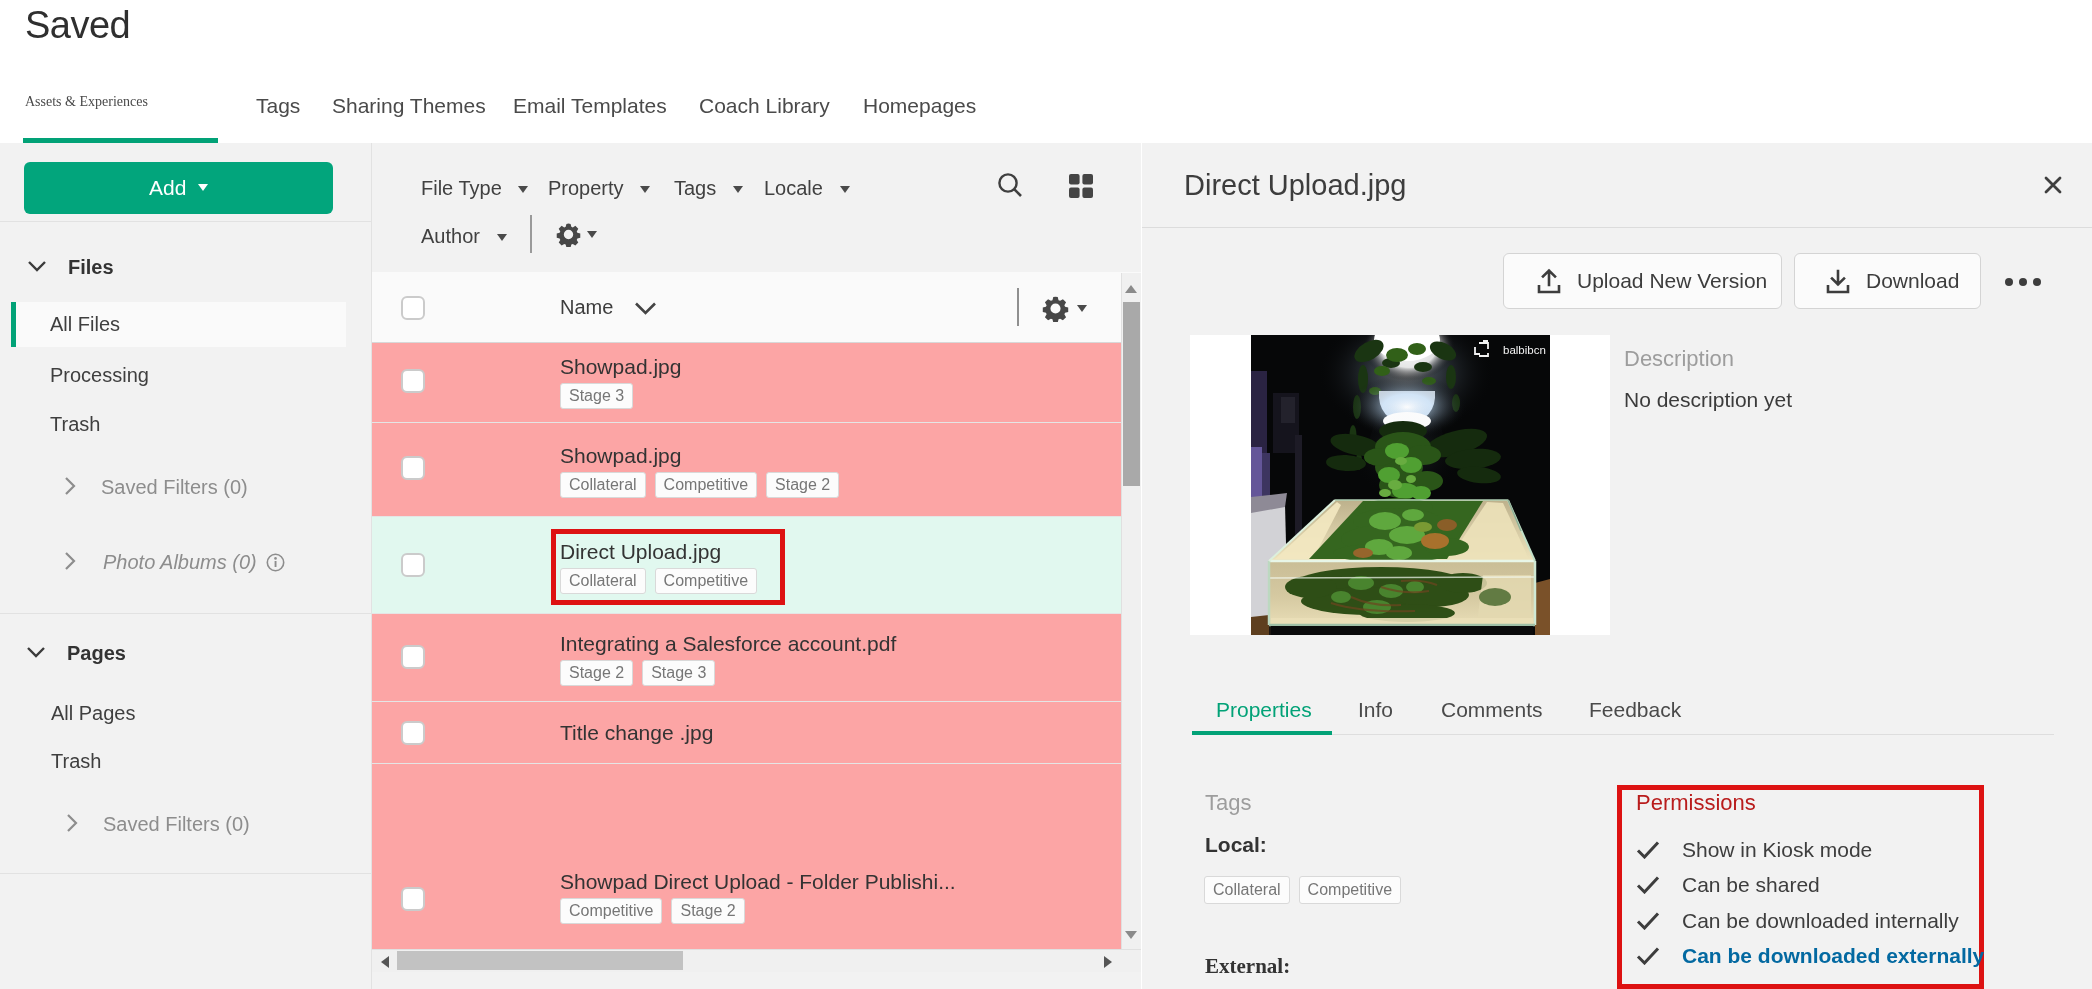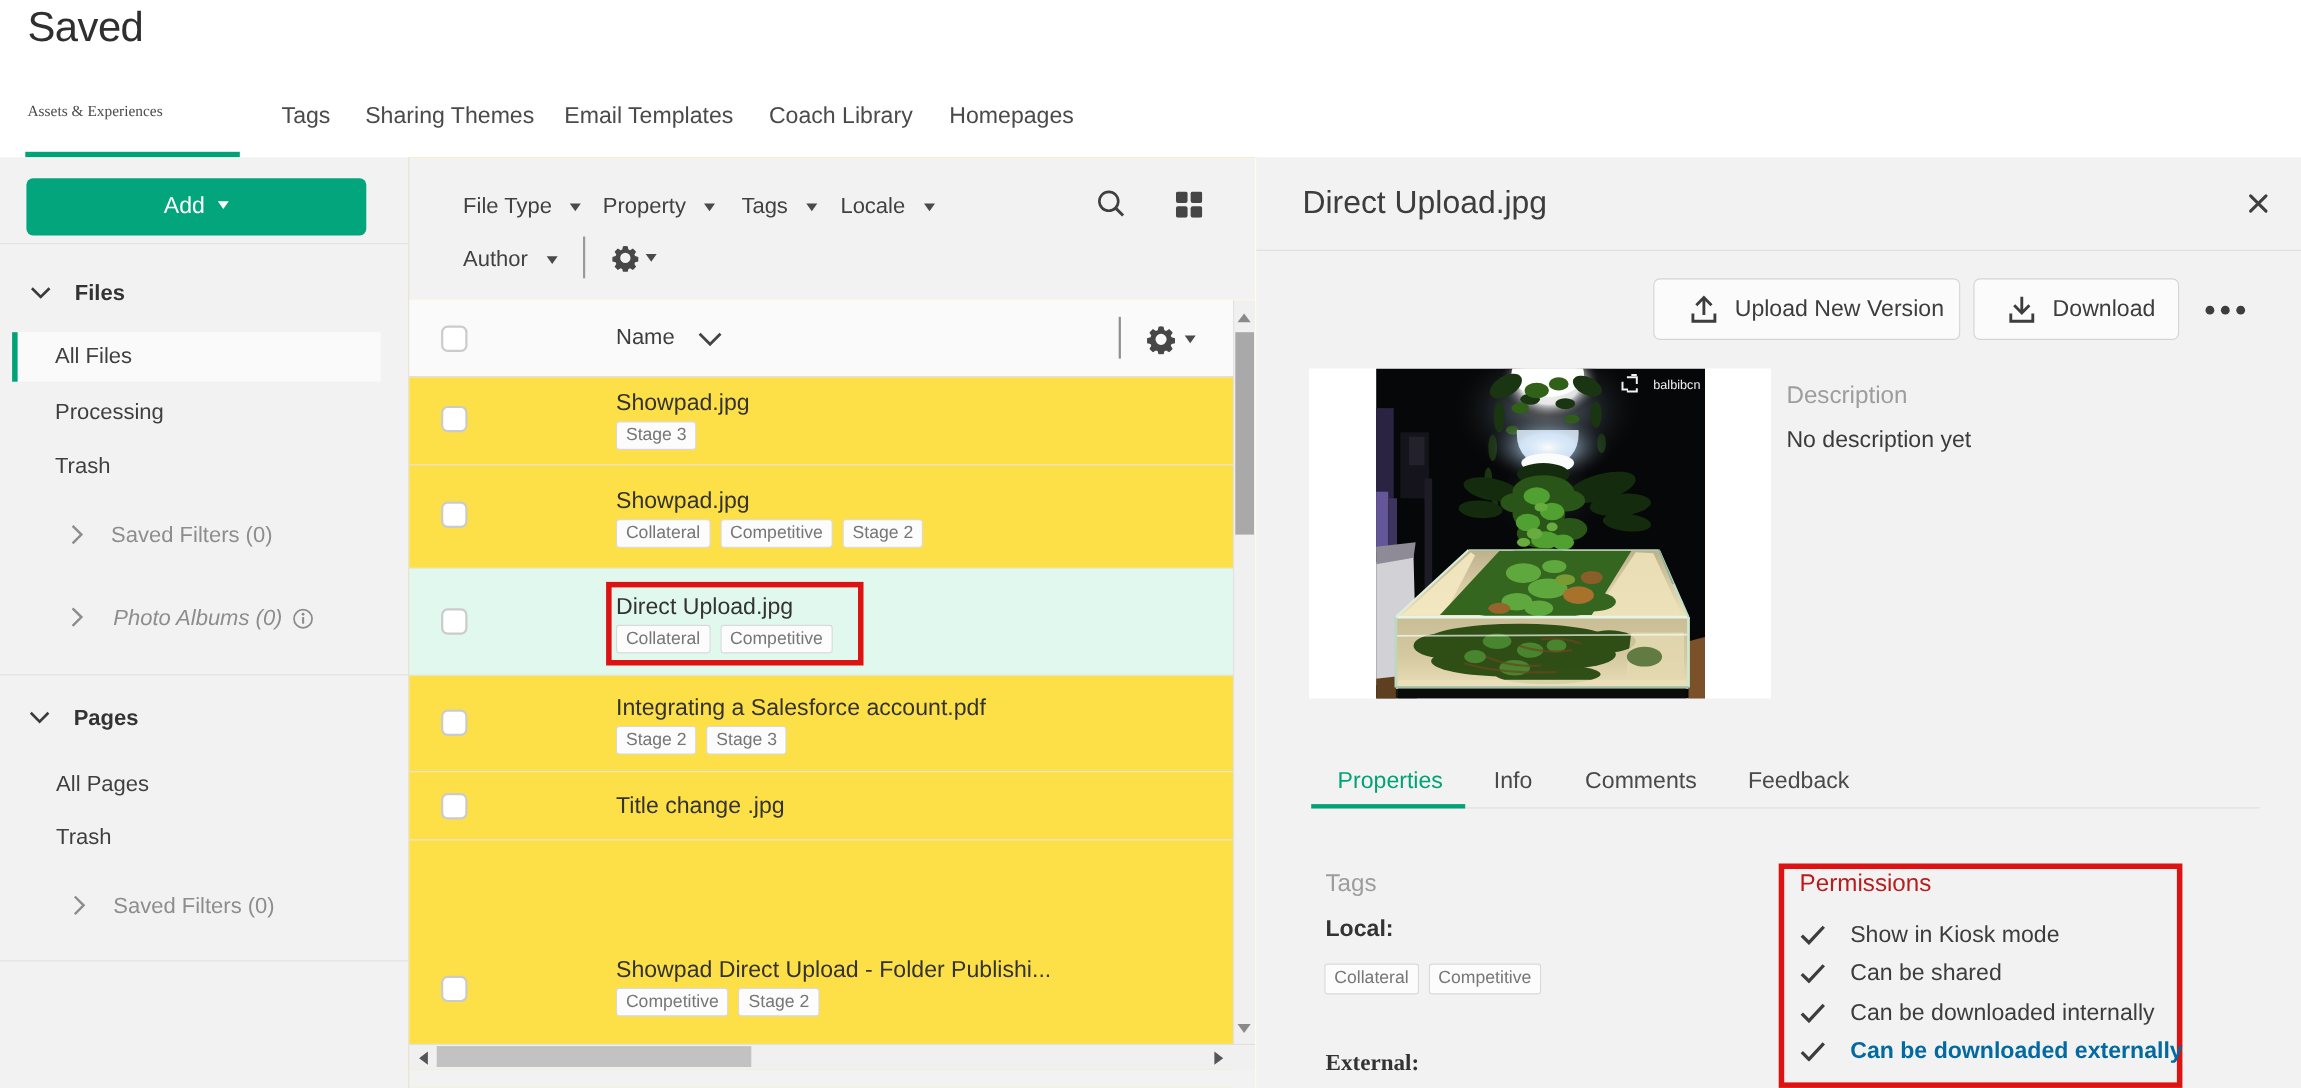--- a/index.html
+++ b/index.html
@@ -55,21 +55,21 @@
   <div class="navtxt" style="left:67px; top:499px; font-weight:bold; color:#333;">Pages</div>
   <div class="navtxt" style="left:51px; top:559px;">All Pages</div>
   <div class="navtxt" style="left:51px; top:607px;">Trash</div>
   <svg class="abs" style="left:65px; top:670px;" width="13" height="20" viewBox="0 0 13 20">
       <path d="M3 2 L11 10 L3 18" fill="none" stroke="#8d8d8d" stroke-width="2.2"></path>
     </svg>
   <div class="navtxt graytxt" style="left:103px; top:670px;">Saved Filters (0)</div>
   <div class="abs" style="left:0; top:730px; width:372px; height:1px; background:#e2e2e2;"></div>
 </div>
 
-<div class="abs" style="left:372px; top:143px; width:769px; height:846px; background:#fde047;">
+<div class="abs" style="left:372px; top:143px; width:769px; height:846px; background:#fca5a5;">
 
   <div class="abs" style="left:0; top:0; width:769px; height:129px; background:#f2f2f2;"></div>
   <div class="fitem" style="left:49px; top:34px;">File Type&nbsp;&nbsp;&nbsp;<span class="caret"></span></div>
   <div class="fitem" style="left:176px; top:34px;">Property&nbsp;&nbsp;&nbsp;<span class="caret"></span></div>
   <div class="fitem" style="left:302px; top:34px;">Tags&nbsp;&nbsp;&nbsp;<span class="caret"></span></div>
   <div class="fitem" style="left:392px; top:34px;">Locale&nbsp;&nbsp;&nbsp;<span class="caret"></span></div>
   <svg class="abs" style="left:625px; top:29px;" width="26" height="26" viewBox="0 0 26 26">
       <circle cx="11" cy="11" r="8.6" fill="none" stroke="#3f3f3f" stroke-width="2.4"></circle>
       <line x1="17.2" y1="17.2" x2="24" y2="24" stroke="#3f3f3f" stroke-width="2.6"></line>
     </svg>

